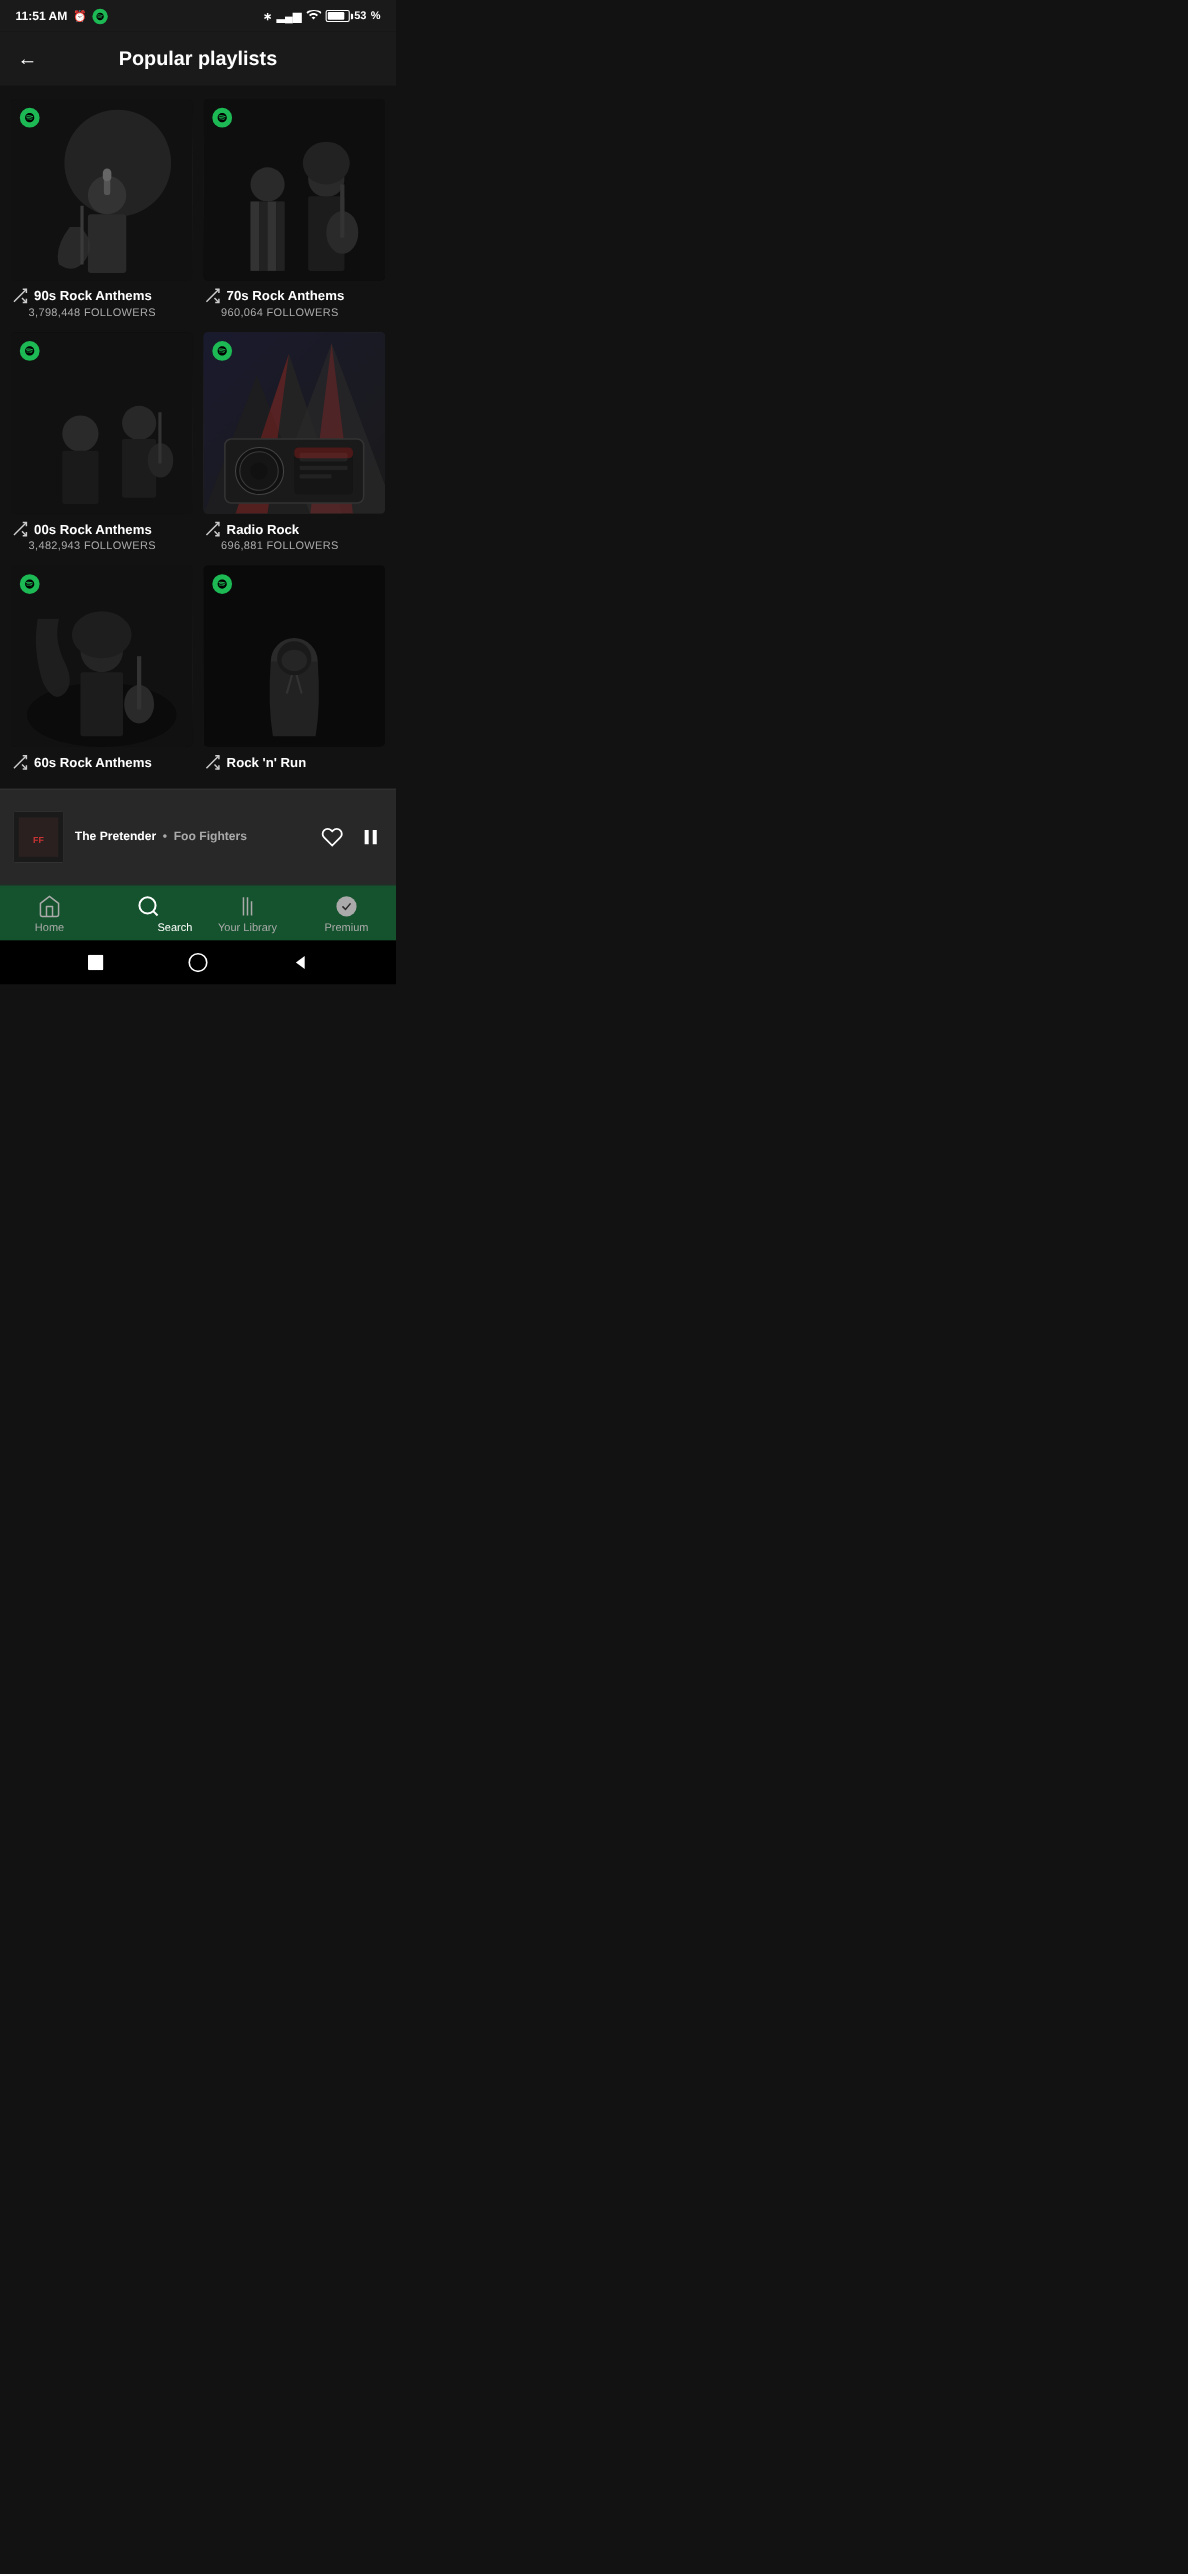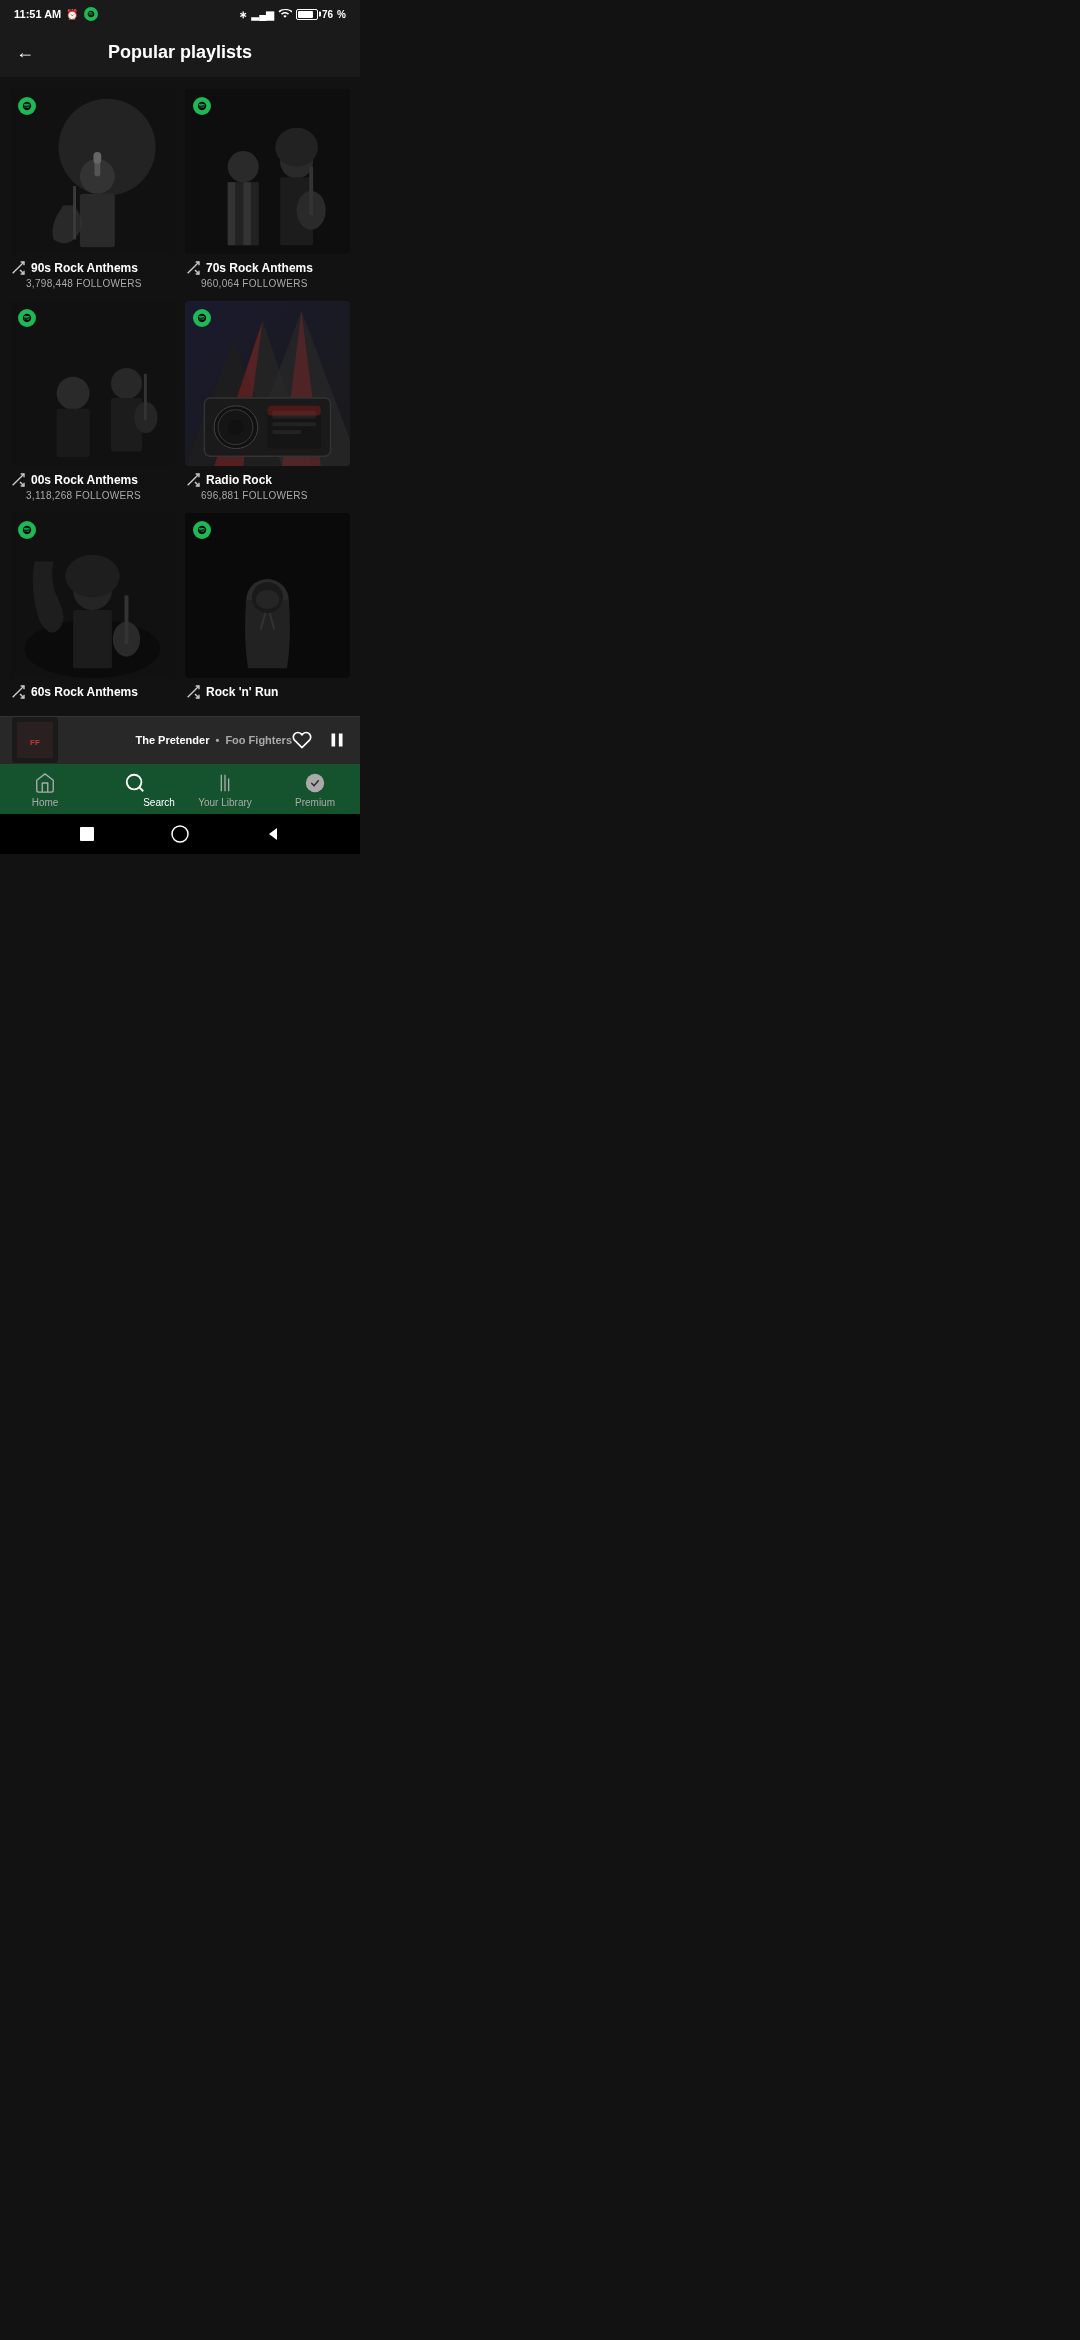--- a/index.html
+++ b/index.html
@@ -141,23 +141,23 @@
       color: #aaa;
       letter-spacing: 0.3px;
       margin-left: 16px;
     }
 
     
     .now-playing {
       background: #282828;
       display: flex;
       align-items: center;
-      padding: 0 12px;
+      padding: 20px 12px;
+      gap: 10px;
       border-top: 1px solid #333;
-      text-align: right;
     }
     .np-thumb {
       width: 46px; height: 46px;
       background: #444;
       border-radius: 2px;
       flex-shrink: 0;
       overflow: hidden;
       display: flex; align-items: center; justify-content: center;
     }
     .np-info {
@@ -263,21 +263,21 @@
     <span>∗</span>
     <span>▂▄▆</span>
     <span>
       <svg width="14" height="14" viewBox="0 0 24 24" fill="white">
           <path d="M1 9l2 2c5.52-5.52 14.48-5.52 20 0l2-2C19.93 3.93 4.07 3.93 1 9zm8 8l3 3 3-3c-1.65-1.66-4.34-1.66-6 0zm-4-4l2 2c2.76-2.76 7.24-2.76 10 0l2-2C15.14 9.14 8.87 9.14 5 13z"></path>
         </svg>
     </span>
     <div class="battery-icon">
       <div class="battery-fill"></div>
     </div>
-    <span>76</span>
+    <span>53</span>
       <span>%</span>
   </div>
 </div>
 
 <div class="header">
   <div class="back-btn">←</div>
   <span class="header-title">Popular playlists</span>
 </div>
 
 <div class="content" id="playlist-grid">
@@ -389,21 +389,21 @@
     <div class="playlist-info">
       <div class="playlist-name-row">
         <svg class="shuffle-icon" viewBox="0 0 24 24" fill="none" stroke="#ccc" stroke-width="2">
           <polyline points="16 3 21 3 21 8"></polyline>
           <line x1="4" y1="20" x2="21" y2="3"></line>
           <polyline points="21 16 21 21 16 21"></polyline>
           <line x1="15" y1="15" x2="21" y2="21"></line>
         </svg>
         <span class="playlist-name">00s Rock Anthems</span>
       </div>
-      <div class="followers-text">3,118,268 FOLLOWERS</div>
+      <div class="followers-text">3,482,943 FOLLOWERS</div>
     </div>
   </div>
     <div class="playlist-card">
     <div class="playlist-thumb img-radiorock">
       <div style="width:18px;height:18px;background:#1DB954;border-radius:50%;position:absolute;top:8px;left:8px;display:flex;align-items:center;justify-content:center;z-index:2;">
         <svg viewBox="0 0 24 24" width="10" height="10" fill="#000">
             <path d="M12 2C6.48 2 2 6.48 2 12s4.48 10 10 10 10-4.48 10-10S17.52 2 12 2zm4.65 14.42c-.2.32-.62.42-.94.22-2.58-1.58-5.83-1.93-9.66-1.06-.37.08-.74-.15-.82-.52-.08-.37.15-.74.52-.82 4.19-.96 7.78-.55 10.68 1.24.32.2.42.62.22.94zm1.24-2.76c-.25.4-.78.52-1.18.28-2.95-1.82-7.45-2.34-10.94-1.28-.45.14-.93-.12-1.07-.57-.14-.45.12-.93.57-1.07 3.99-1.21 8.95-.62 12.34 1.46.4.25.52.78.28 1.18zm.11-2.87c-3.54-2.1-9.37-2.29-12.74-1.27-.54.16-1.11-.14-1.28-.68-.16-.54.14-1.11.68-1.28 3.88-1.18 10.33-.95 14.41 1.47.49.29.65.91.36 1.4-.29.49-.91.65-1.4.36z"></path>
           </svg>
       </div>
       <div class="playlist-title-overlay">

